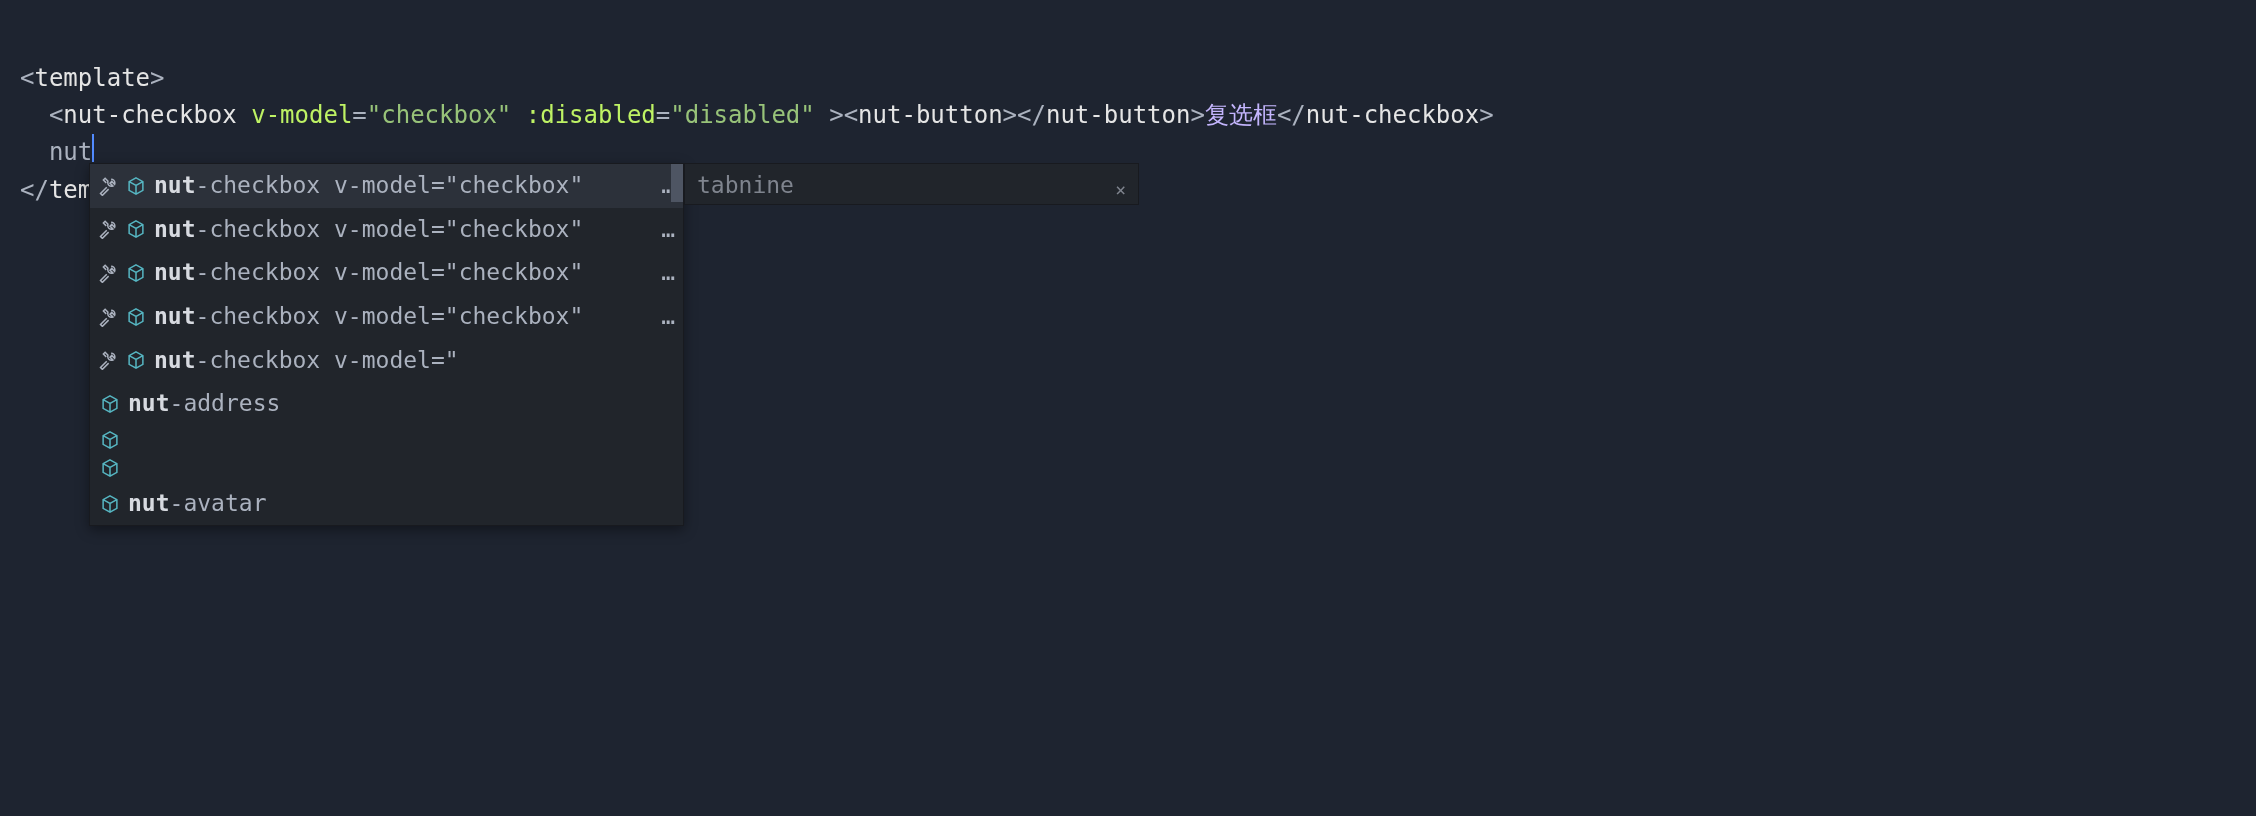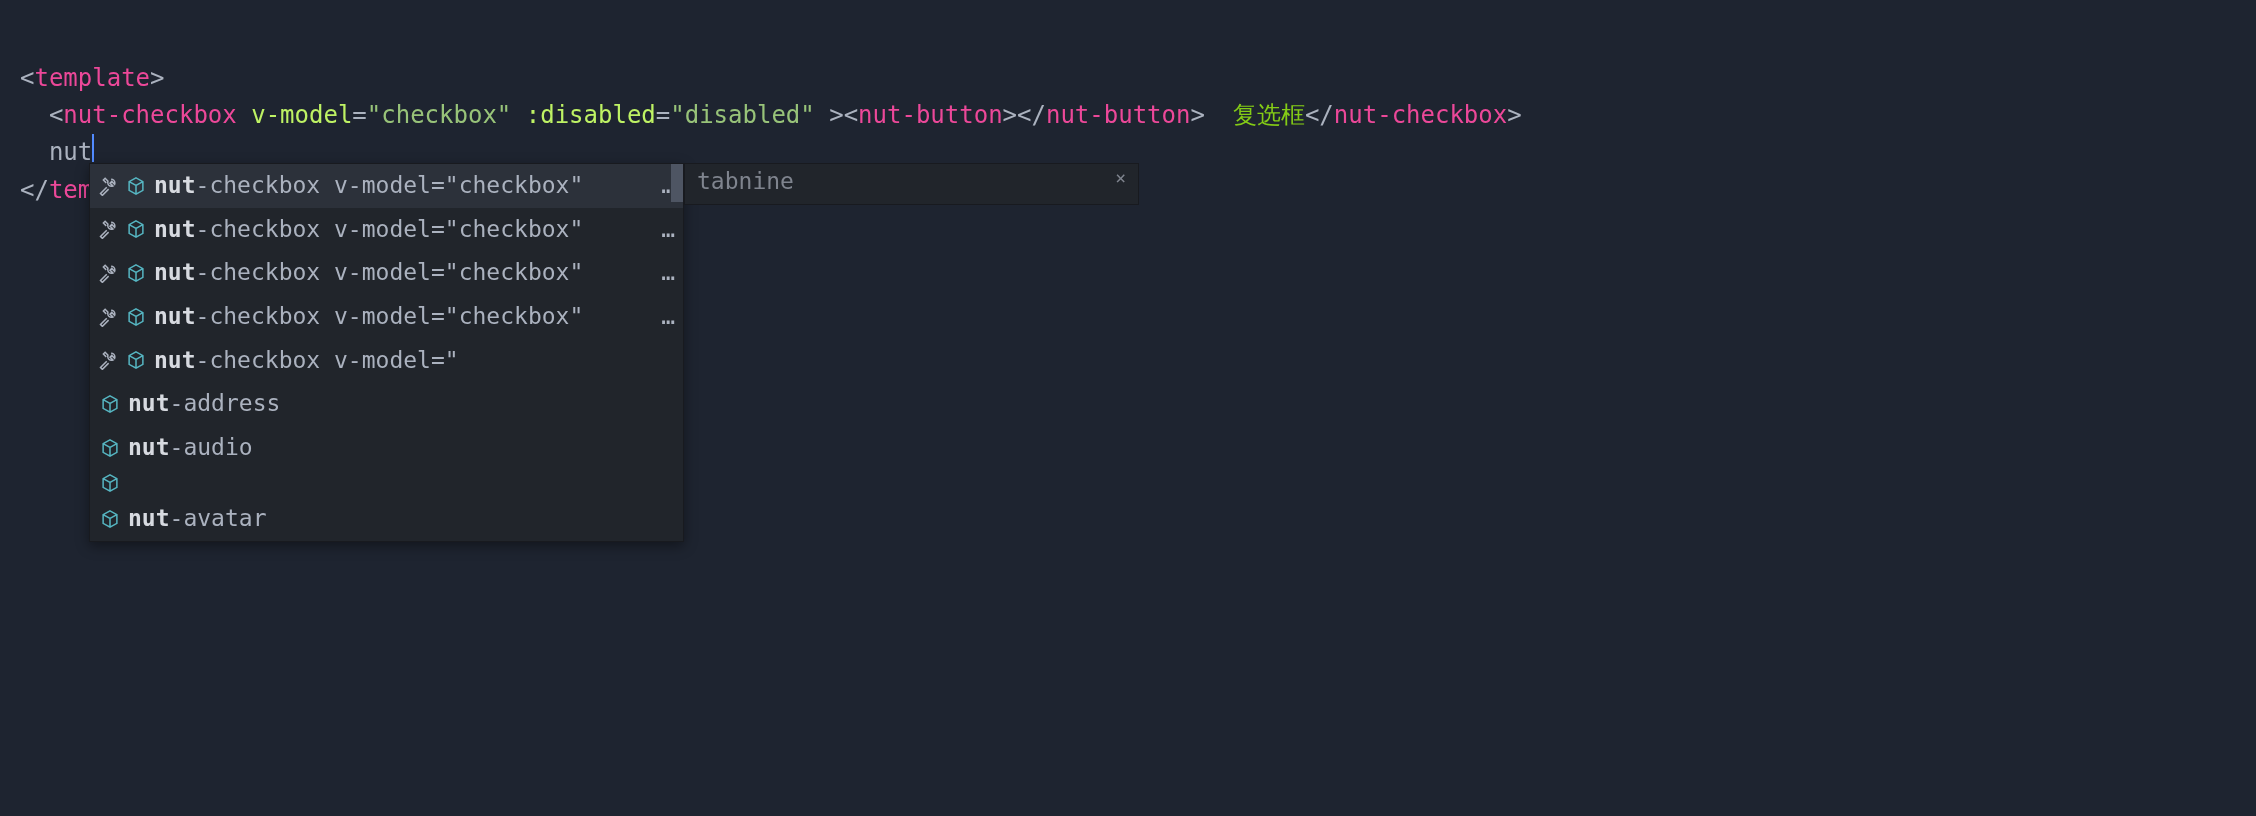--- a/index.html
+++ b/index.html
@@ -22,34 +22,33 @@
       line-height: 1.55;
     }
     .code-line {
       white-space: pre;
       display: flex;
     }
     .tag-bracket {
       color: #abb2bf;
     }
     .tag-name {
-      color: #ec4899;
+      color: #e5e5e5;
     }
     .attr-name {
       color: #bef264;
     }
     .attr-equals {
       color: #abb2bf;
     }
     .attr-value {
       color: #98c379;
     }
     .text-content {
-      color: #84cc16;
-      margin-left: 28px;
+      color: #c4b5fd;
     }
     .typed-text {
       color: #abb2bf;
     }
     .cursor {
       display: inline-block;
       width: 2px;
       height: 28px;
       background: #528bff;
       vertical-align: text-bottom;
@@ -132,21 +131,21 @@
     }
     .detail-panel {
       position: absolute;
       top: 163px;
       left: 684px;
       width: 455px;
       height: 42px;
       background: #21252b;
       border: 1px solid #181a1f;
       display: flex;
-      align-items: flex-start;
+      align-items: flex-end;
       padding: 0 12px;
       z-index: 10;
     }
     .detail-label {
       color: #7f848e;
       font-size: 23px;
     }
     .detail-close {
       margin-left: auto;
       color: #7f848e;
@@ -252,21 +251,20 @@
           </svg>
         </span>
       <span class="suggestion-text"><span class="suggestion-bold">nut</span><span class="suggestion-rest">-address</span></span>
     </div>
     <div class="autocomplete-item">
       <span class="icon-cube-solo">
           <svg viewBox="0 0 16 16" fill="none" stroke="currentColor" stroke-width="1.2">
             <path d="M8 1.5l5.5 3v7l-5.5 3-5.5-3v-7z M2.5 4.5l5.5 3 5.5-3 M8 7.5v7"></path>
           </svg>
         </span>
-      <span class="suggestion-text"><span class="suggestion-bold">nut</span><span class="suggestion-rest">-audio</span></span>
     </div>
     <div class="autocomplete-item">
       <span class="icon-cube-solo">
           <svg viewBox="0 0 16 16" fill="none" stroke="currentColor" stroke-width="1.2">
             <path d="M8 1.5l5.5 3v7l-5.5 3-5.5-3v-7z M2.5 4.5l5.5 3 5.5-3 M8 7.5v7"></path>
           </svg>
         </span>
     </div>
     <div class="autocomplete-item">
       <span class="icon-cube-solo">

